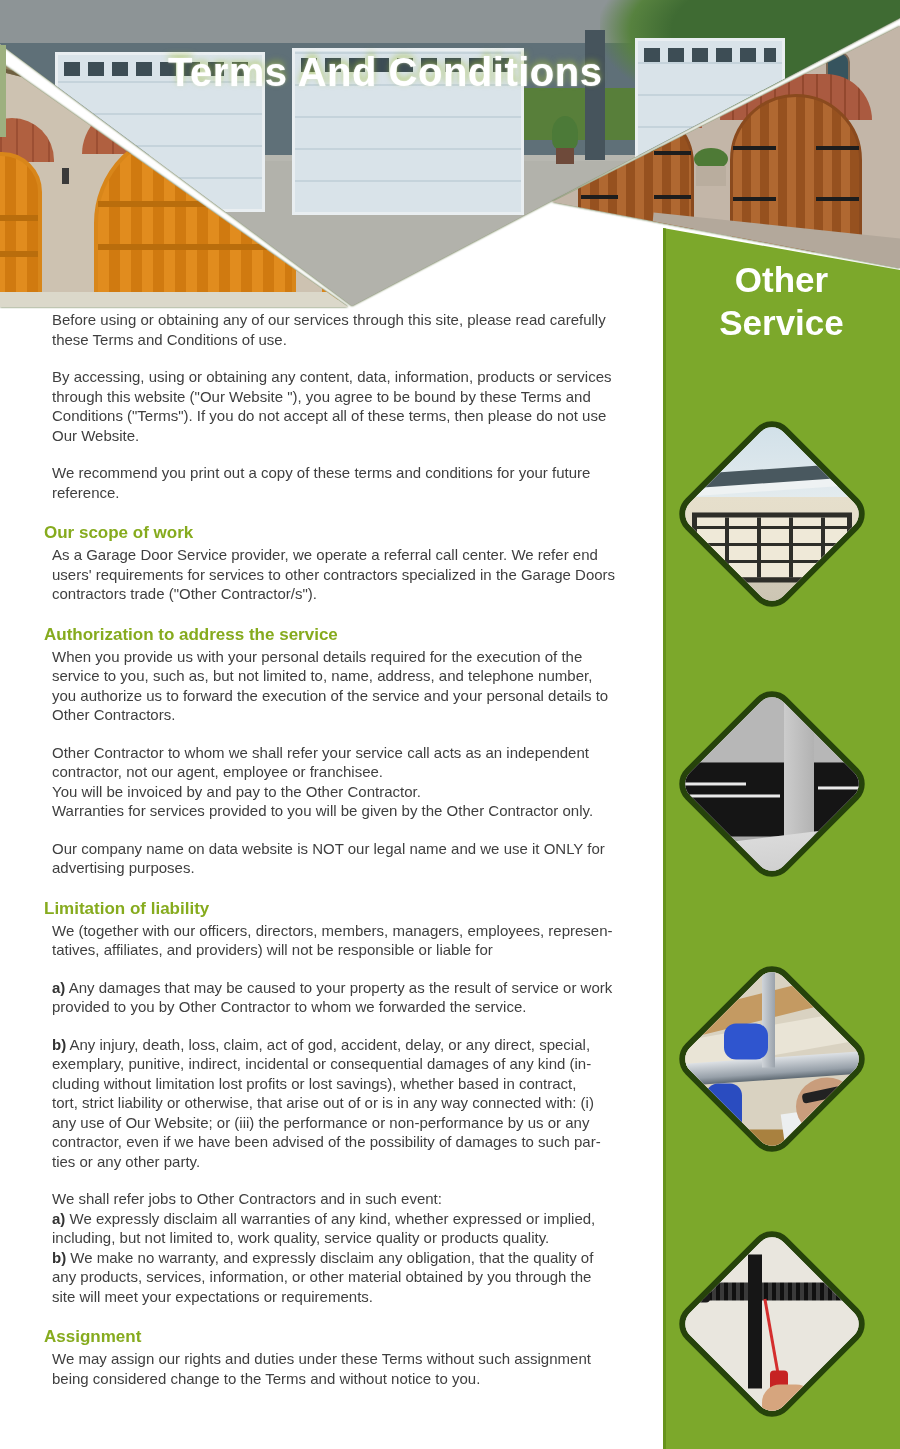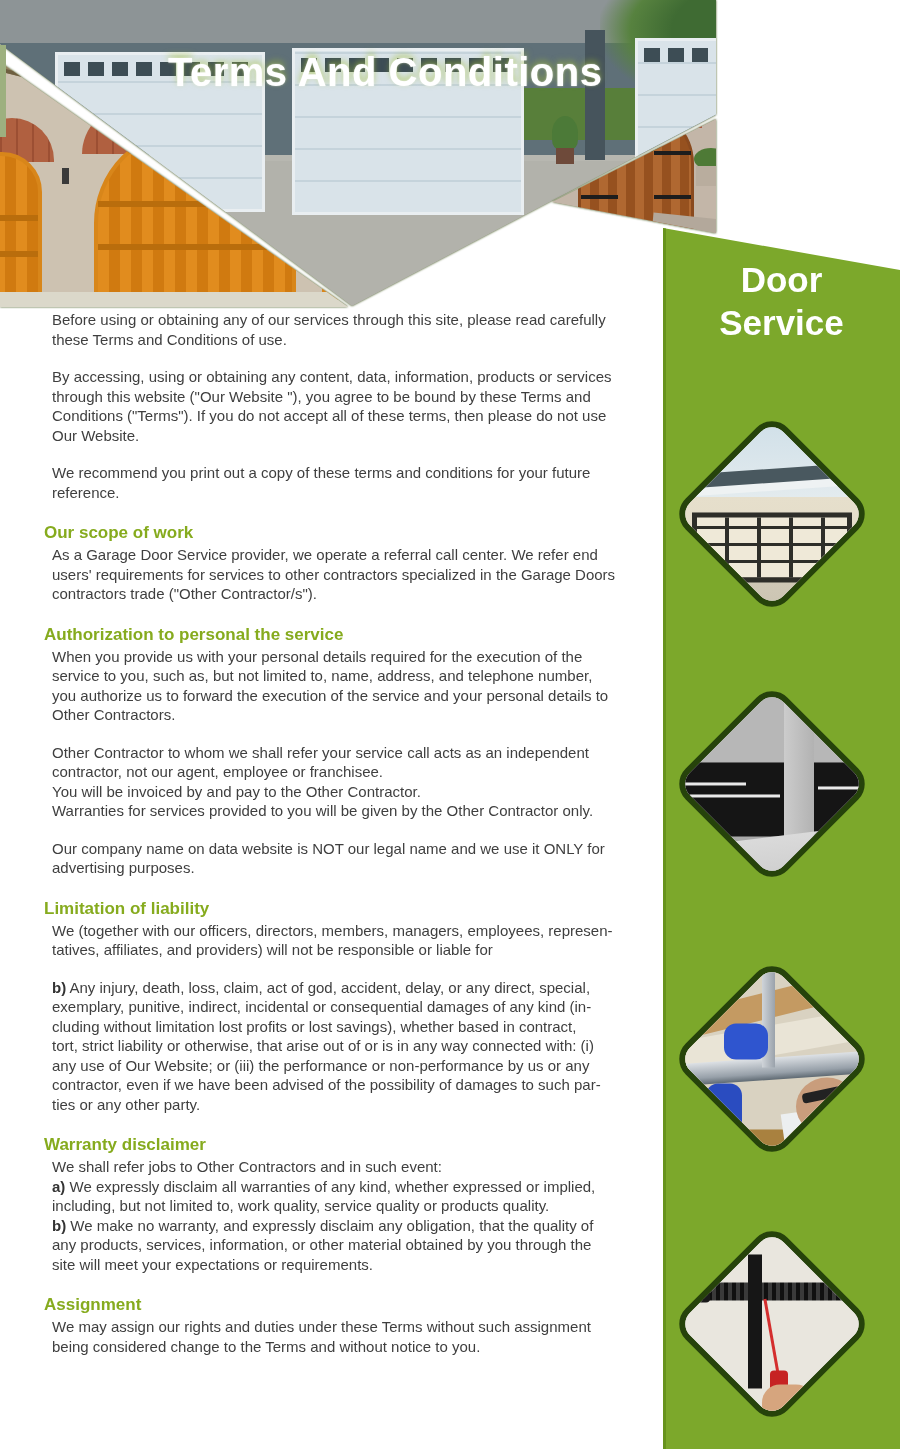--- a/index.html
+++ b/index.html
@@ -49,21 +49,21 @@
   .d4 .rail { position:absolute; left:30px; top:56px; width:182px; height:18px;
         background:repeating-linear-gradient(90deg,#3a3a3a 0 4px,#101010 4px 8px); border-radius:4px; }
   .d4 .railend { position:absolute; left:0; top:52px; width:44px; height:24px; background:#1a1a1a; border-radius:4px; }
   .d4 .arm { position:absolute; left:82px; top:28px; width:14px; height:134px; background:#161616; }
   .d4 .cord { position:absolute; left:104px; top:72px; width:3px; height:76px; background:#d42e2e; transform:rotate(-10deg); }
   .d4 .handle { position:absolute; left:104px; top:144px; width:18px; height:22px; background:#c62323; border-radius:4px; }
   .d4 .hand { position:absolute; left:96px; top:158px; width:52px; height:70px; background:#d6a57e; border-radius:18px 18px 0 0; }
   .d4 .edge { position:absolute; left:0; top:186px; width:212px; height:26px; background:#9a9a93; }
 
   
-  .hero { position:relative; width:716px; height:310px; z-index:2; }
+  .hero { position:relative; width:900px; height:310px; z-index:2; }
   .ph-wrap { position:absolute; inset:0; filter:drop-shadow(0 0 1px rgba(53,75,13,.95)); }
   .ph { position:absolute; inset:0; overflow:hidden; }
   .ph-center { clip-path: polygon(0 0, 900px 0, 900px 18px, 352px 306px, 0 44px); }
   .ph-left   { clip-path: polygon(0 62px, 348px 307px, 0 307px); }
   .ph-right  { clip-path: polygon(900px 26px, 552px 202px, 900px 268px); }
   .pa-base { position:absolute; inset:0; background:linear-gradient(180deg,#8d9496 0 14%,#5f7078 14% 50%,#b7b7b0 50% 52%,#b2b2ab 52% 100%); }
   .pa-door { position:absolute; background:repeating-linear-gradient(0deg,#d9e3e9 0 30px,#c5d3db 30px 32px); border:3px solid #e9eef1; }
   .pa-door .win { position:absolute; left:6px; right:6px; top:7px; height:14px;
         background:repeating-linear-gradient(90deg,#3d4d55 0 16px,#d9e3e9 16px 24px); }
   .pa-d1 { left:55px; top:52px; width:210px; height:160px; }
@@ -119,21 +119,21 @@
 </style>
 </head>
 <body>
 
 <div class="page">
 
   <aside class="sidebar">
     <div class="sidebar-edge"></div>
   </aside>
   <div class="sidebar-title">
-    <div>Door</div>
+    <div>Other</div>
     <div>Service</div>
   </div>
 
   <div class="dia d1" style="top:442px">
     <div class="dia-inner">
       <div class="sky"></div>
       <div class="roof"></div>
       <div class="fascia"></div>
       <div class="lampL"></div>
       <div class="lampR"></div>
@@ -265,45 +265,46 @@
 Conditions ("Terms"). If you do not accept all of these terms, then please do not use
 Our Website.</p>
     <p class="blk-p">We recommend you print out a copy of these terms and conditions for your future
 reference.</p>
 
     <h2 class="blk-h">Our scope of work</h2>
     <p class="blk-p">As a Garage Door Service provider, we operate a referral call center. We refer end
 users' requirements for services to other contractors specialized in the Garage Doors
 contractors trade ("Other Contractor/s").</p>
 
-    <h2 class="blk-h">Authorization to personal the service</h2>
+    <h2 class="blk-h">Authorization to address the service</h2>
     <p class="blk-p">When you provide us with your personal details required for the execution of the
 service to you, such as, but not limited to, name, address, and telephone number,
 you authorize us to forward the execution of the service and your personal details to
 Other Contractors.</p>
 
     <p class="blk-p">Other Contractor to whom we shall refer your service call acts as an independent
 contractor, not our agent, employee or franchisee.
 You will be invoiced by and pay to the Other Contractor.
 Warranties for services provided to you will be given by the Other Contractor only.</p>
     <p class="blk-p">Our company name on data website is NOT our legal name and we use it ONLY for
 advertising purposes.</p>
 
     <h2 class="blk-h">Limitation of liability</h2>
     <p class="blk-p">We (together with our officers, directors, members, managers, employees, represen-
 tatives, affiliates, and providers) will not be responsible or liable for</p>
+    <p class="blk-p"><b>a)</b><span> Any damages that may be caused to your property as the result of service or work
+provided to you by Other Contractor to whom we forwarded the service.</span></p>
     <p class="blk-p"><b>b)</b><span> Any injury, death, loss, claim, act of god, accident, delay, or any direct, special,
 exemplary, punitive, indirect, incidental or consequential damages of any kind (in-
 cluding without limitation lost profits or lost savings), whether based in contract,
 tort, strict liability or otherwise, that arise out of or is in any way connected with: (i)
 any use of Our Website; or (iii) the performance or non-performance by us or any
 contractor, even if we have been advised of the possibility of damages to such par-
 ties or any other party.</span></p>
 
-    <h2 class="blk-h">Warranty disclaimer</h2>
     <p class="blk-p tight">We shall refer jobs to Other Contractors and in such event:</p>
     <p class="blk-p tight"><b>a)</b><span> We expressly disclaim all warranties of any kind, whether expressed or implied,
 including, but not limited to, work quality, service quality or products quality.</span></p>
     <p class="blk-p tight"><b>b)</b><span> We make no warranty, and expressly disclaim any obligation, that the quality of
 any products, services, information, or other material obtained by you through the
 site will meet your expectations or requirements.</span></p>
 
     <h2 class="blk-h">Assignment</h2>
     <p class="blk-p">We may assign our rights and duties under these Terms without such assignment
 being considered change to the Terms and without notice to you.</p>

